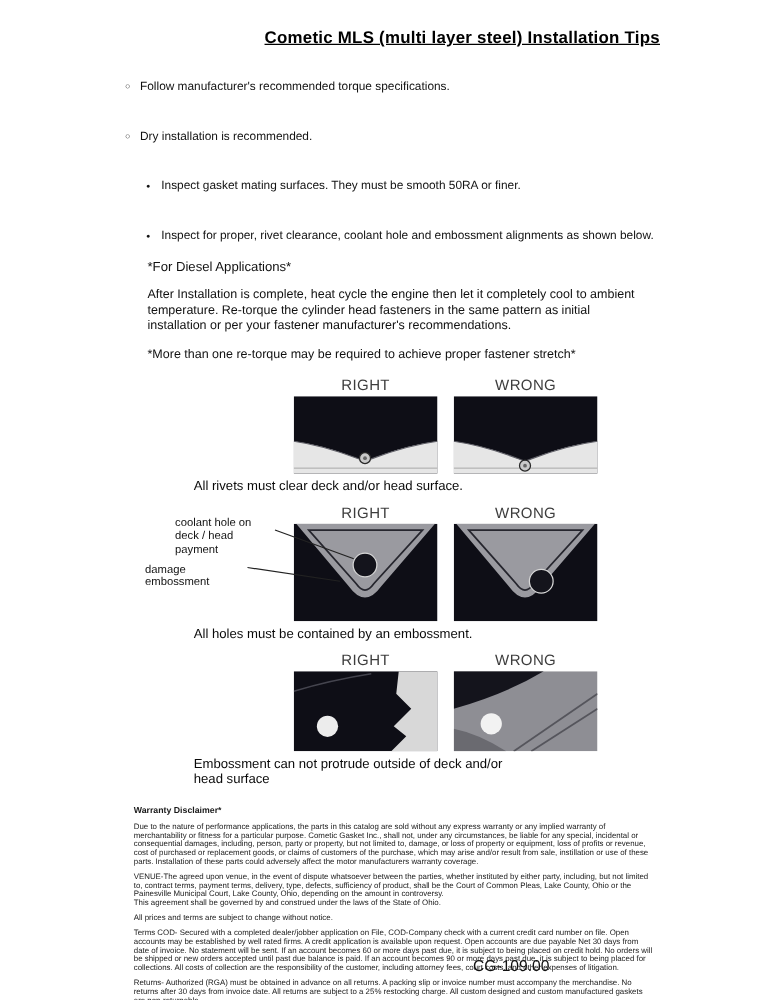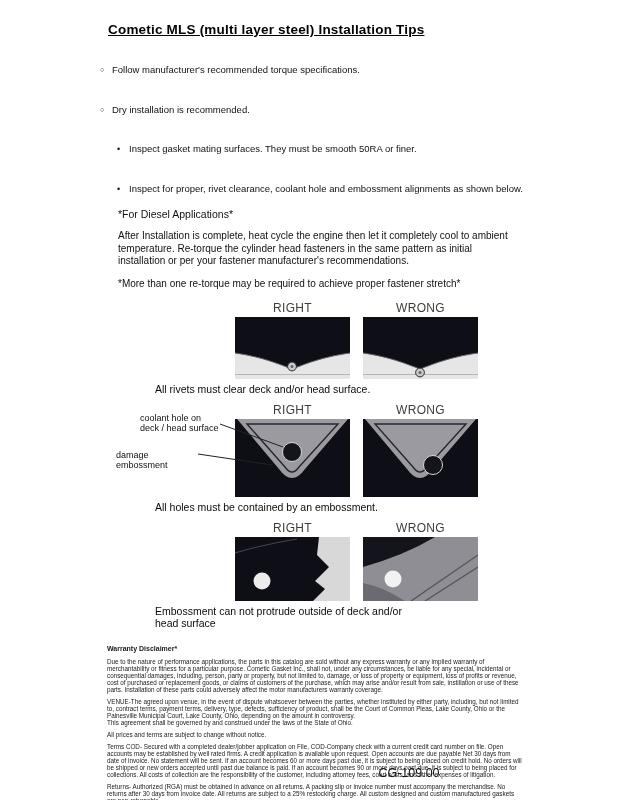--- a/index.html
+++ b/index.html
@@ -5,21 +5,21 @@
   * { margin:0; padding:0; box-sizing:border-box; }
   html,body { background:#ffffff; }
   body {
     width:618px; height:800px; position:relative; overflow:hidden;
     font-family:"Liberation Sans", sans-serif; color:#111;
   }
   .page { padding:22px 90px 0 100px; position:relative; }
 
   .title {
     font-size:13.5px; font-weight:bold; text-decoration:underline;
-    margin-left:8px; margin-bottom:9px; letter-spacing:0.2px; color:#000;
+    margin-left:8px; margin-bottom:9px; letter-spacing:0.2px; color:#000;text-align:right;
   }
 
   .tips { font-size:9.5px; }
   .tip { display:flex; gap:5px; line-height:12.5px; align-items:flex-start;margin-top:27px; }
   .bullet-circle { font-size:7px; line-height:12.5px; width:7px; flex:0 0 auto; }
   .bullet-dot { font-size:9px; line-height:12.5px; width:7px; flex:0 0 auto; }
   .sub-tips { margin-left:17px; }
 
   .diesel { margin:13px 0 0 18px; width:404px; font-size:10px; line-height:12.8px; }
   .diesel-heading { font-weight:normal; font-size:10.5px; margin-bottom:9px; }
@@ -105,21 +105,21 @@
           <path d="M0,36 C28,40 46,48 57,52 C68,48 86,40 115,36" stroke="#5e5e66" stroke-width="1" fill="none"></path>
           <line x1="0" y1="57.5" x2="115" y2="57.5" stroke="#a8a8a8" stroke-width="0.8"></line>
           <circle cx="57" cy="55.5" r="4.4" fill="#c9c9c9" stroke="#2a2a2a" stroke-width="1"></circle>
           <circle cx="57" cy="55.5" r="1.5" fill="#666"></circle>
         </svg>
       </div>
       <div class="fig-caption">All rivets must clear deck and/or head surface.</div>
     </div>
 
     <div class="fig-row">
-      <div class="ann ann-coolant">coolant hole on deck / head surface</div>
+      <div class="ann ann-coolant">coolant hole on deck / head payment</div>
       <div class="ann ann-emboss">damage embossment</div>
       <svg class="connectors" width="260" height="100" viewBox="0 0 260 100">
         <line x1="120" y1="21" x2="183" y2="44" stroke="#222" stroke-width="1"></line>
         <line x1="98" y1="51" x2="172" y2="62" stroke="#222" stroke-width="1"></line>
       </svg>
       <div class="fig-pair">
         <div class="fig-label">RIGHT</div>
         <div class="fig-label">WRONG</div>
       </div>
       <div class="fig-pair">

